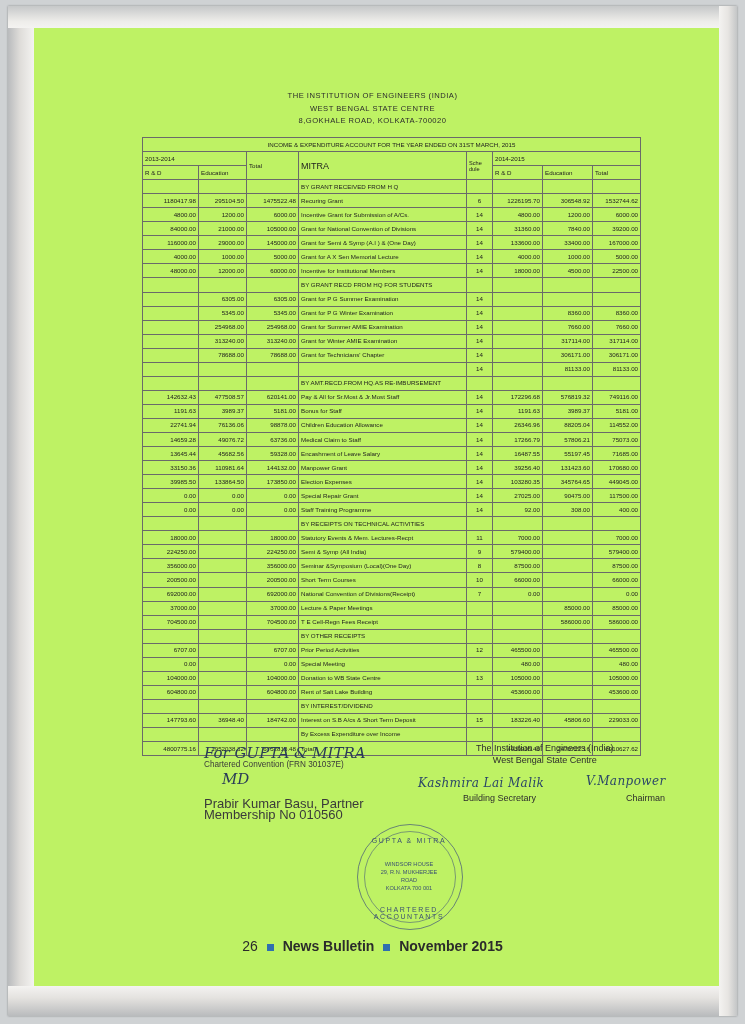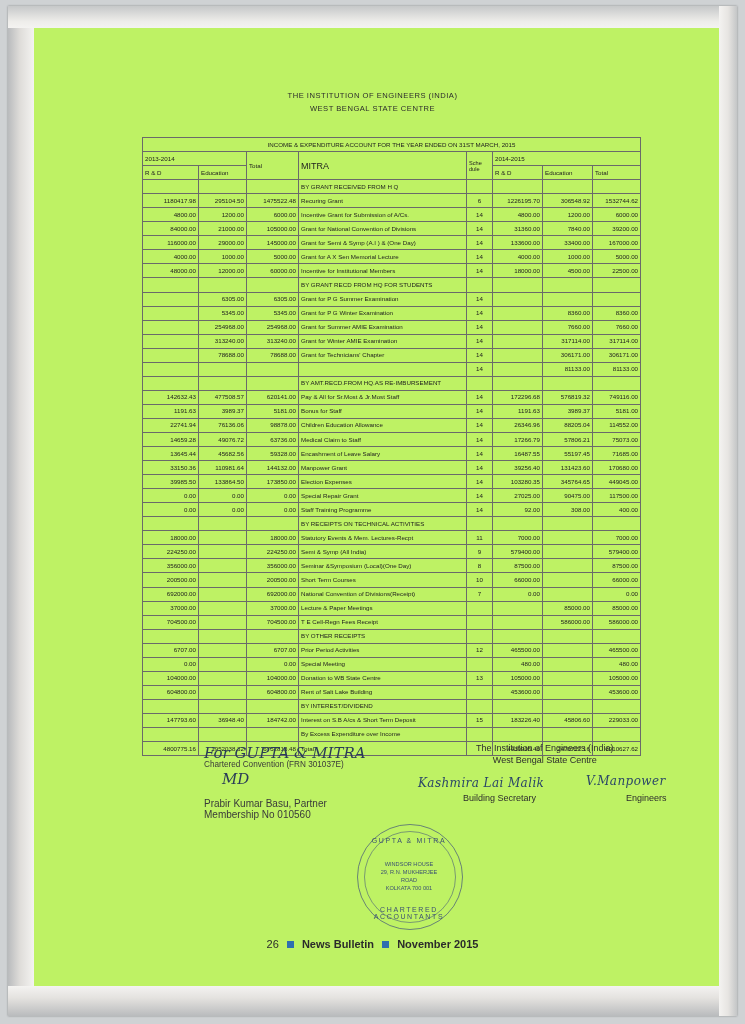--- a/index.html
+++ b/index.html
@@ -154,21 +154,21 @@
     font-size: 9px;
     color: #2d2d2d;
   }
   .role-row span.r1 { position:absolute; left:0; }
   .role-row span.r2 { position:absolute; left: 163px; }
 
   .memb {
     position: absolute;
     left: 196px;
     top: 792px;
-    font-size: 10px;
+    font-size: 13px;
     line-height: 11px;
     color: #3a3a3a;
   }
 
   
   .stamp {
     position: absolute;
     left: 349px;
     top: 818px;
     width: 108px;
@@ -210,21 +210,21 @@
     color: #3c5172;
   }
 
   
   .footer {
     position: absolute;
     left: 0;
     top: 932px;
     width: 100%;
     text-align: center;
-    font-size: 11px;
+    font-size: 14px;
     color: #2b2b2b;
   }
   .footer .sq {
     display: inline-block;
     width: 7px; height: 7px;
     background: #2f6fb0;
     margin: 0 5px;
     position: relative;
     top: 0px;
   }
@@ -235,20 +235,21 @@
 
 <div class="page">
   <div class="edge-top"></div>
   <div class="edge-bottom"></div>
 
   <div class="content">
 
     <div class="org-head">
       <div>THE INSTITUTION OF ENGINEERS (INDIA)</div>
       <div>WEST BENGAL STATE CENTRE</div>
+      <div>8,GOKHALE ROAD, KOLKATA-700020</div>
     </div>
 
     <div class="tbl-wrap">
       <table class="acct">
         <colgroup>
           <col style="width:56px">
           <col style="width:48px">
           <col style="width:52px">
           <col style="width:168px">
           <col style="width:26px">
@@ -707,21 +708,21 @@
       <div>West Bengal State Centre</div>
     </div>
 
     <div class="sig-names">
       <span class="scribble" style="position:absolute;left:0;top:0;">Kashmira Lai Malik</span>
       <span class="scribble" style="position:absolute;left:168px;top:-2px;">V.Manpower</span>
     </div>
 
     <div class="role-row">
       <span class="r1">Building Secretary</span>
-      <span class="r2">Engineers</span>
+      <span class="r2">Chairman</span>
     </div>
 
     <div class="stamp">
       <div class="ring"></div>
       <div class="ring2"></div>
       <div class="s-top">GUPTA &amp; MITRA</div>
       <div class="s-mid">
         <span>WINDSOR HOUSE</span><br>
         <span>29, R.N. MUKHERJEE</span><br>
         <span>ROAD</span><br>

